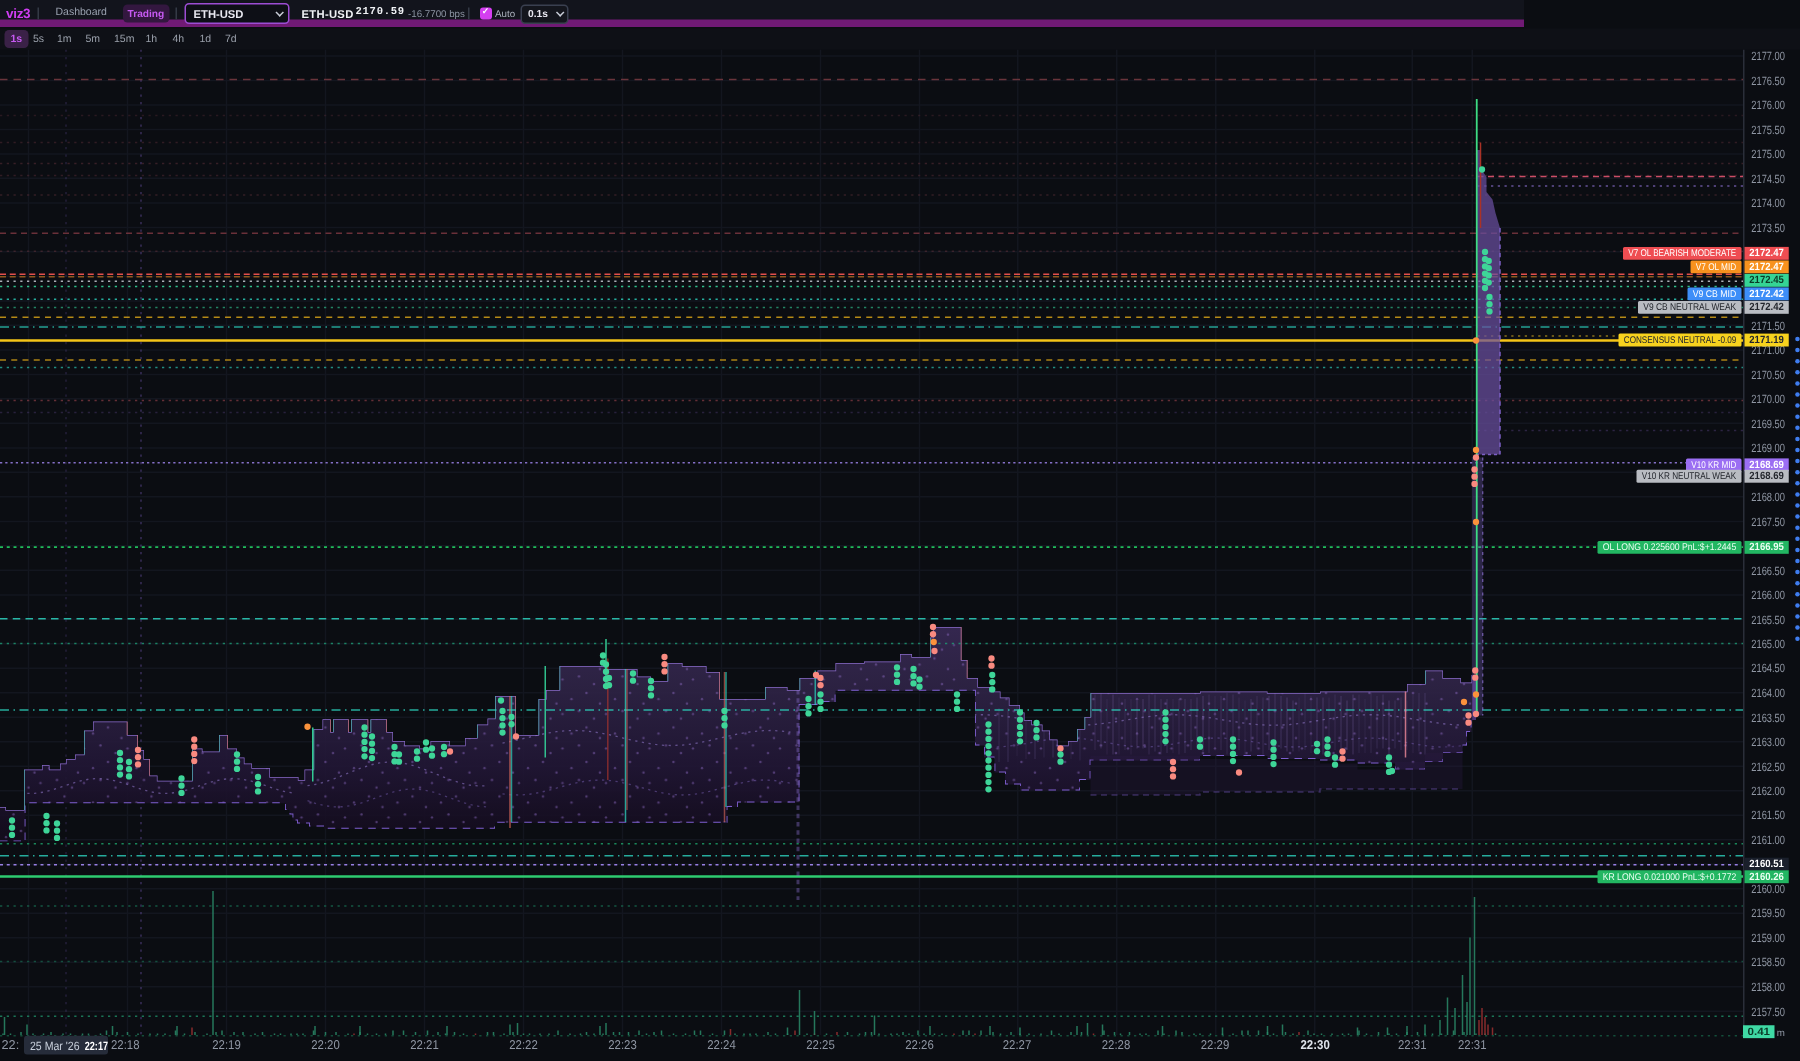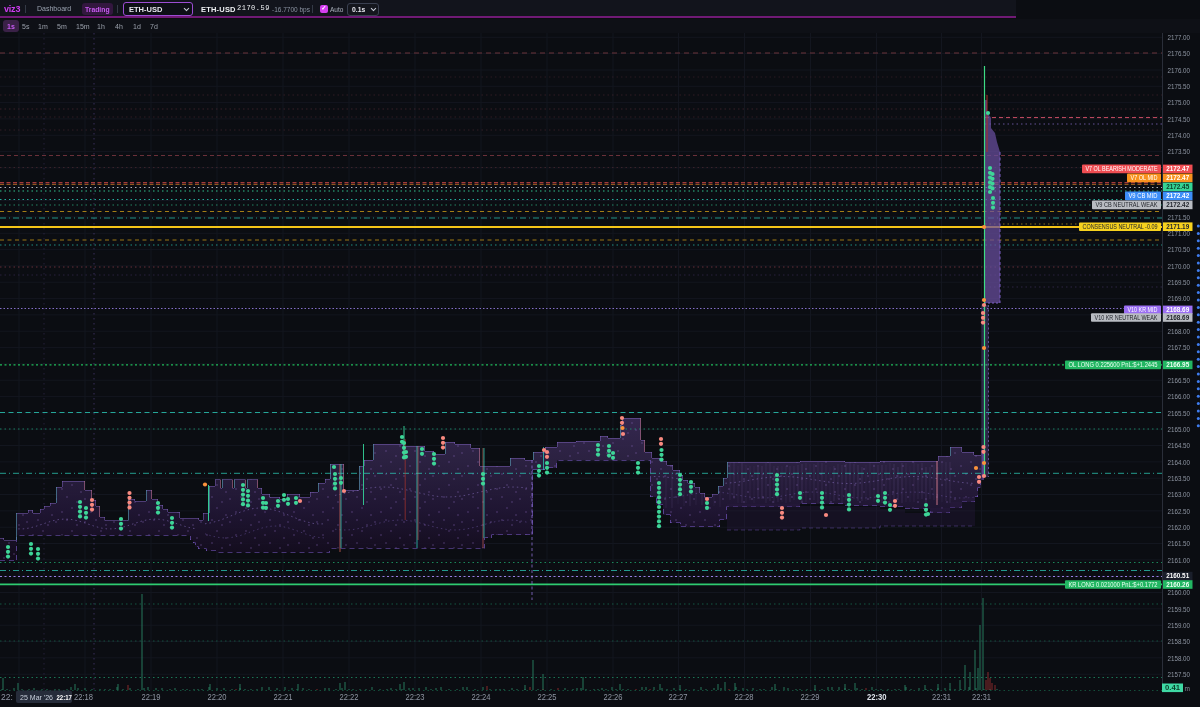--- a/index.html
+++ b/index.html
@@ -1,26 +1,26 @@
 <!DOCTYPE html>
 <html><head><meta charset="utf-8"><style>
 *{margin:0;padding:0;box-sizing:border-box}
 html,body{width:1200px;height:707px;overflow:hidden;background:#0b0d12;font-family:"Liberation Sans",sans-serif}
 #page{position:relative;width:1200px;height:707px;background:#0b0d12}
-#nav{position:absolute;left:0;top:0;width:1016px;height:18px;background:#12141c;border-bottom:2px solid #701a75}
+#nav{position:absolute;left:0;top:0;width:1016px;height:18px;background:#12141c;border-bottom:5px solid #701a75}
 #nav span,#nav div{position:absolute}
 #tf{position:absolute;left:0;top:19px;width:1200px;height:14px;background:#0e1016}
 #tf span{position:absolute}
 .logo{left:4px;top:4px;color:#cf3df2;font-weight:bold;font-size:9px;letter-spacing:-0.2px}
 .vsep{width:1px;height:8px;background:#343a46;top:5px}
 .navitem{left:37px;top:5px;color:#9aa2b0;font-size:7px}
 .pill{left:82px;top:3px;color:#c75af2;font-size:6.8px;font-weight:bold;background:#33173f;border-radius:3px;padding:2.5px 3px}
 .sel1{left:123px;top:2px;width:70px;height:14px;border:1px solid #9c4dd3;border-radius:3px;background:#0d0f16;color:#e8e8f0;font-size:7.5px;font-weight:bold;display:flex;align-items:center;padding:0 5px;justify-content:space-between}
 .tick{left:201px;top:5px;color:#f0f2f5;font-weight:bold;font-size:7.5px;letter-spacing:0.2px}
-.px{left:237px;top:4px;color:#f0f2f5;font-weight:normal;font-size:7px;font-family:"Liberation Mono",monospace;letter-spacing:0.5px}
+.px{left:237px;top:4px;color:#f0f2f5;font-weight:bold;font-size:7px;font-family:"Liberation Mono",monospace;letter-spacing:0.5px}
 .bps{left:272px;top:6px;color:#8b93a2;font-size:6.5px}
 .cb{left:320px;top:5px;width:7.5px;height:7.5px;background:#d43ef0;border-radius:2px;color:#fff;font-size:6px;line-height:7.5px;text-align:center;font-weight:bold}
 .auto{left:330px;top:6px;color:#aab0bc;font-size:6.5px}
 .sel2{left:347px;top:2.5px;width:32px;height:13px;border:1px solid #3a4050;border-radius:3px;background:#14161d;color:#e8e8f0;font-size:6.8px;font-weight:bold;display:flex;align-items:center;padding:0 4px;justify-content:space-between}
 .chev{width:3.5px;height:3.5px;border-right:1px solid #c9ced8;border-bottom:1px solid #c9ced8;transform:rotate(45deg) translateY(-1px)}
 .tfi{top:3.5px;color:#9aa0ab;font-size:7px}
 .tfa{left:2.5px;top:1px;color:#c75af2;font-weight:bold;font-size:7px;background:#3a2147;border-radius:3px;padding:2.5px 4.5px}
 svg text.ax{font-size:8px;fill:#8f96a3}
 svg text.tx{font-size:8.5px;fill:#8f96a3}
 svg text.txb{font-size:8.5px;fill:#dfe4ec;font-weight:bold}

